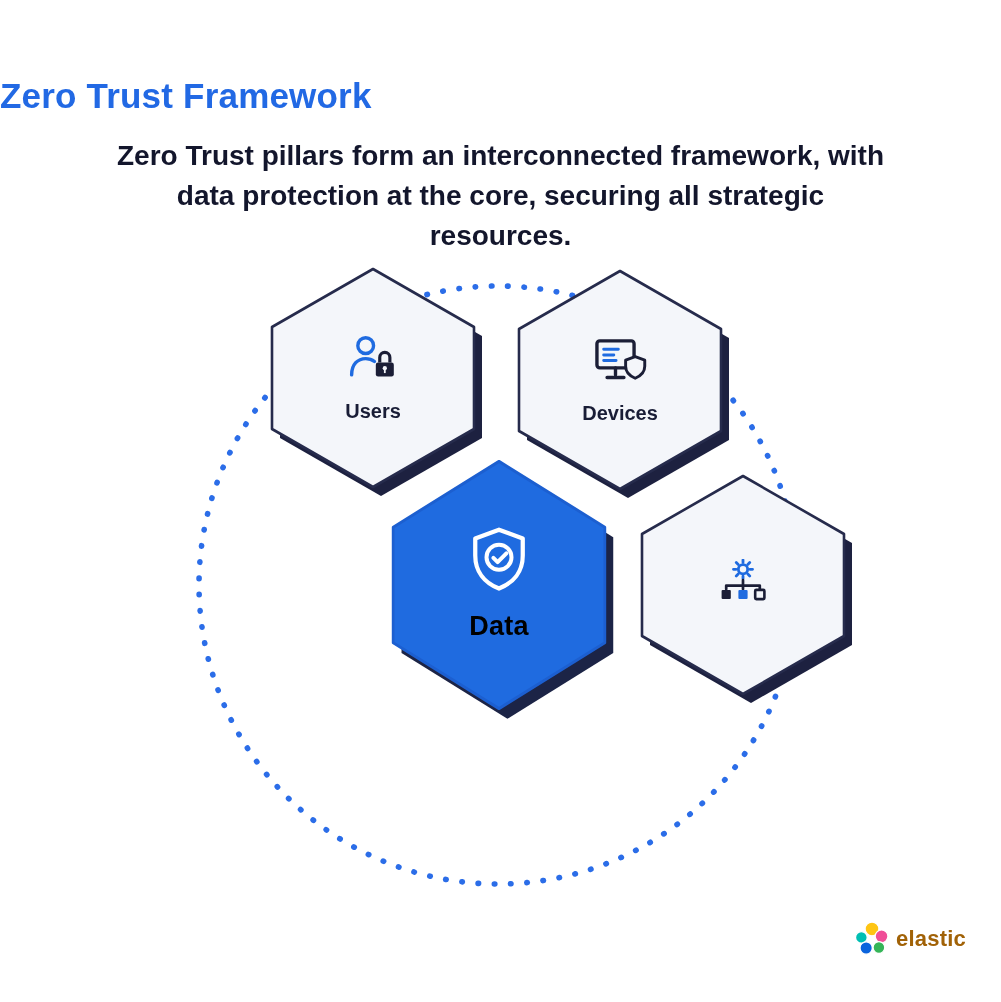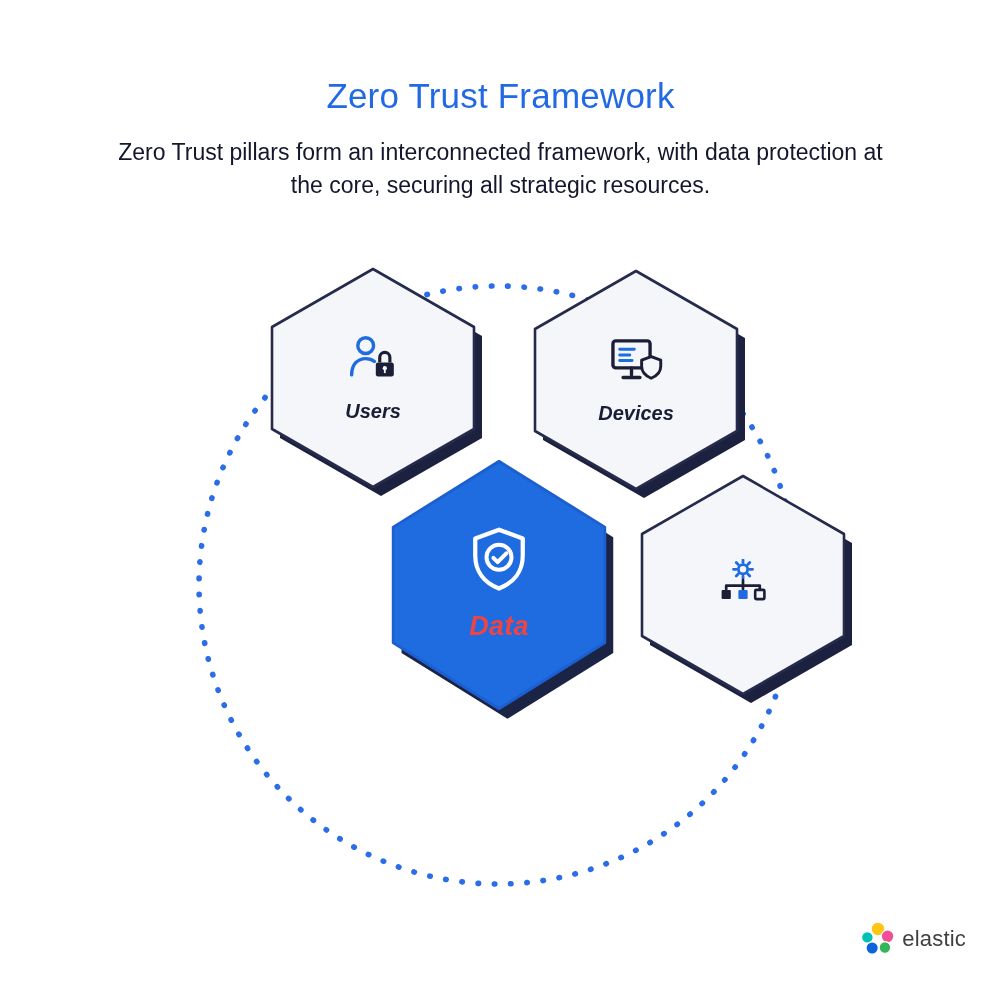--- a/index.html
+++ b/index.html
@@ -1,59 +1,59 @@
 <!DOCTYPE html>
 <html><head>
 <meta charset="utf-8">
 <style>
   * { margin:0; padding:0; box-sizing:border-box; }
   html,body { width:1001px; height:1002px; background:#ffffff; font-family:"Liberation Sans", sans-serif; }
   .page { position:relative; width:1001px; height:1002px; background:#ffffff; overflow:hidden; }
 
   .title {
     position:absolute; top:76px; left:0; right:0;
-    text-align:center; font-size:35px; font-weight:400; color:#2269e4;
+    font-size:35px; font-weight:700; color:#2269e4;
     letter-spacing:0.2px;
   }
   .subtitle {
     position:absolute; top:136px; left:50%; transform:translateX(-50%);
     width:770px; text-align:center;
-    font-size:23px; font-weight:400; color:#13162c; line-height:1.42;
+    font-size:28px; font-weight:700; color:#13162c; line-height:1.42;
   }
 
   .diagram { position:absolute; inset:0; }
 
   .dot-ring { position:absolute; left:0; top:0; width:1001px; height:1002px; z-index:1; }
 
-  .hex { position:absolute; z-index:2;font-style:italic; }
+  .hex { position:absolute; z-index:2; }
   .hex-svg { position:absolute; inset:0; width:100%; height:100%; overflow:visible; }
   .hex-shadow { fill:#1d2140; transform:translate(8px,9px); }
   .hex-main { fill:#f4f6fa; stroke:#262b4c; stroke-width:2.6; stroke-linejoin:round; }
   .hex--blue .hex-shadow { fill:#1c2446; }
   .hex--blue .hex-main { fill:#1f6be0; stroke:#1c5fd0; }
 
   .hex-content {
     position:absolute; inset:0; z-index:3;
     display:flex; flex-direction:column; align-items:center; justify-content:center;
     gap:13px; padding:0 18px; text-align:center;
   }
   .hex-label {
     font-size:20px; font-weight:700; color:#191d36;
     line-height:1.32; white-space:pre-line;
   }
-  .hex--blue .hex-label { color:#ef4444; font-size:27px; letter-spacing:0.3px; }
+  .hex--blue .hex-label { color:#000000; font-size:27px; letter-spacing:0.3px; }
 
   .logo {
     position:absolute; top:922px; right:35px; z-index:4;
     display:flex; align-items:center; gap:7px;
   }
-  .logo-text { font-size:22px; font-weight:400; color:#404040; letter-spacing:0.2px; }
+  .logo-text { font-size:22px; font-weight:700; color:#a16207; letter-spacing:0.2px; }
 
   .pos-users        { left:269px; top:266px; width:208px; height:224px; }
-  .pos-devices      { left:532px; top:268px; width:208px; height:224px; }
+  .pos-devices      { left:516px; top:268px; width:208px; height:224px; }
   .pos-automation   { left:151px; top:473px; width:208px; height:224px; }
   .pos-applications { left:639px; top:473px; width:208px; height:224px; }
   .pos-visibility   { left:269px; top:680px; width:208px; height:224px; }
   .pos-network      { left:516px; top:680px; width:208px; height:224px; }
   .pos-data         { left:390px; top:458px; width:218px; height:254px; }
 </style>
 </head>
 <body>
 
 <div class="page">

